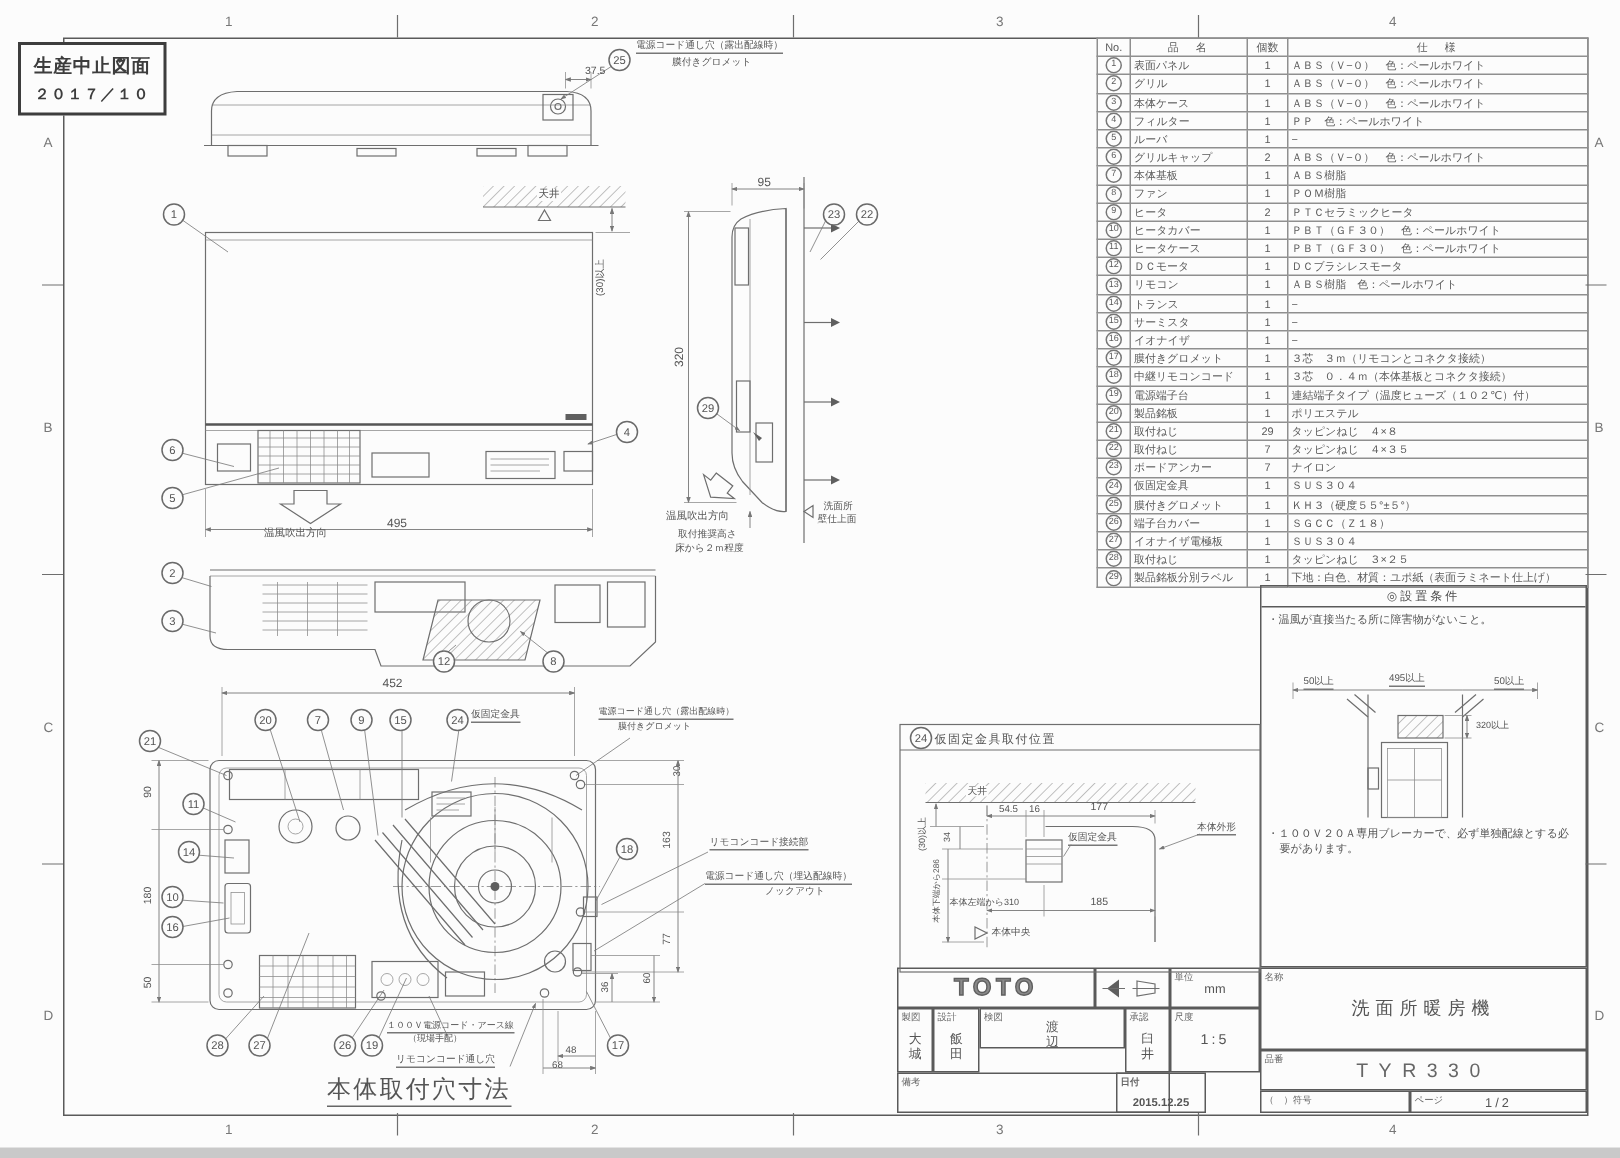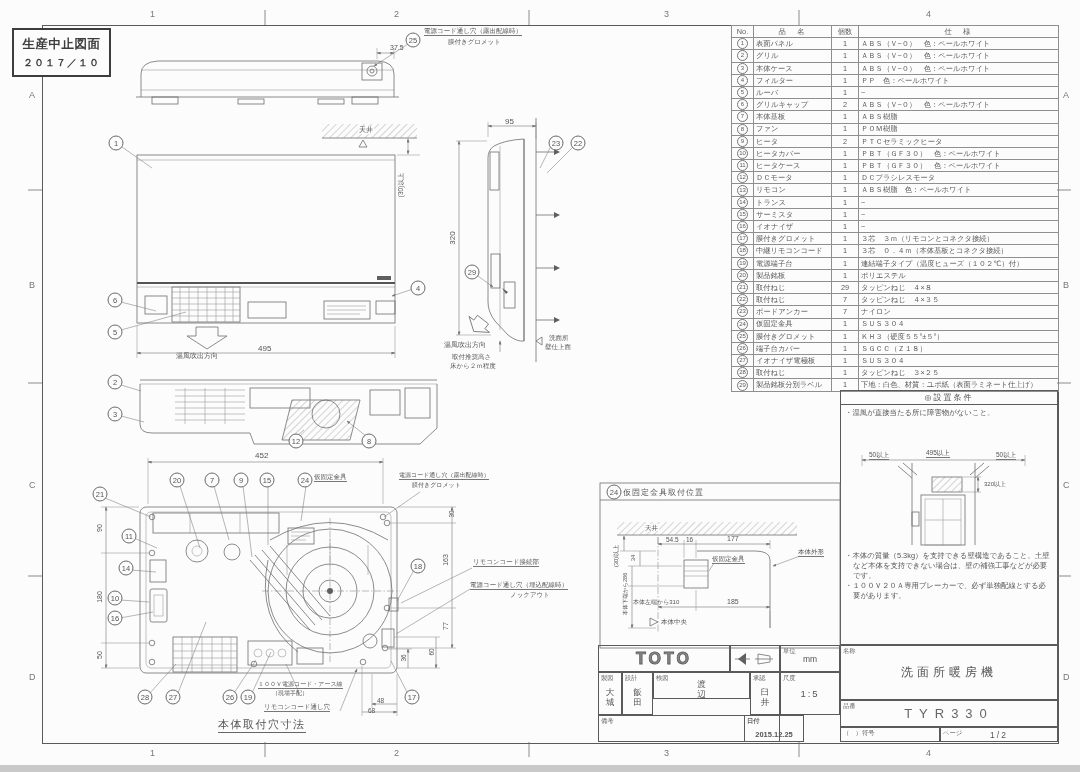--- a/index.html
+++ b/index.html
@@ -30,21 +30,21 @@
   .tb{position:absolute;border:0.9px solid #5a5a5a;box-sizing:border-box;font-size:7px;color:#555;background:transparent;}
   .tb .lbl{position:absolute;top:1px;left:2px;font-size:6.3px;color:#666;white-space:nowrap;}
   .tb .val{position:absolute;inset:0;display:flex;align-items:center;justify-content:center;}
   #logo{font-size:16px;font-weight:700;letter-spacing:3px;color:#8a8a8a;-webkit-text-stroke:0.9px #5f5f5f;}
   .vname{width:11px;line-height:1.15;font-size:8.5px;margin-top:9px;text-align:center;word-break:break-all;}
   
   .t{position:absolute;font-size:7.5px;line-height:1.15;color:#555;white-space:nowrap;z-index:6;}
   .tv{transform:translate(-50%,-50%) rotate(-90deg);}
   .u{border-bottom:0.8px solid #777;padding-bottom:0.5px;}
   .s6{font-size:6px;}.s65{font-size:6.5px;}.s7{font-size:7px;}.s8{font-size:8px;}
-  .cap{font-size:11px;letter-spacing:1.5px;border-bottom:0.9px solid #666;padding-bottom:1px;}
+  .cap{font-size:16px;letter-spacing:1.5px;border-bottom:0.9px solid #666;padding-bottom:1px;}
   .wbg{background:#fcfcfc;padding:0 1px;}
   .bl{position:absolute;width:13px;height:13px;border:0.9px solid #6a6a6a;border-radius:50%;background:#fcfcfc;
       font-size:7.5px;color:#555;display:flex;align-items:center;justify-content:center;
       transform:translate(-50%,-50%);z-index:7;}
   svg.art{position:absolute;left:0;top:0;z-index:4;pointer-events:none;}
   .ln{stroke:#6e6e6e;fill:none;stroke-width:0.8;}
   .lt{stroke:#8a8a8a;fill:none;stroke-width:0.5;}
   .thk{stroke:#555;fill:none;stroke-width:1.8;}
   .dm{stroke:#777;fill:none;stroke-width:0.6;}
   .ld{stroke:#7a7a7a;fill:none;stroke-width:0.55;}
@@ -276,21 +276,20 @@
   </table>
 
   <div id="cond">
     <div class="hd">◎設置条件</div>
     <div class="bullets" style="top:17px;">
 
         <div class="bullet"><span>・温風が直接当たる所に障害物がないこと。</span></div>
       </div>
     <div class="bullets" style="top:160px;">
 
-    <div class="bullet"><span>・本体の質量（5.3kg）を支持できる壁構造であること。土壁など本体を支持できない場合は、壁の補強工事などが必要です。</span></div>
         <div class="bullet"><span>・１００Ｖ２０Ａ専用ブレーカーで、必ず単独配線とする必要があります。</span></div>
       </div>
   </div>
 
   <div class="tb" style="left:598px;top:645px;width:132px;height:27px;">
     <div class="val">
         <span id="logo">TOTO</span>
       </div>
   </div>
   <div class="tb" style="left:730px;top:645px;width:50px;height:27px;">

